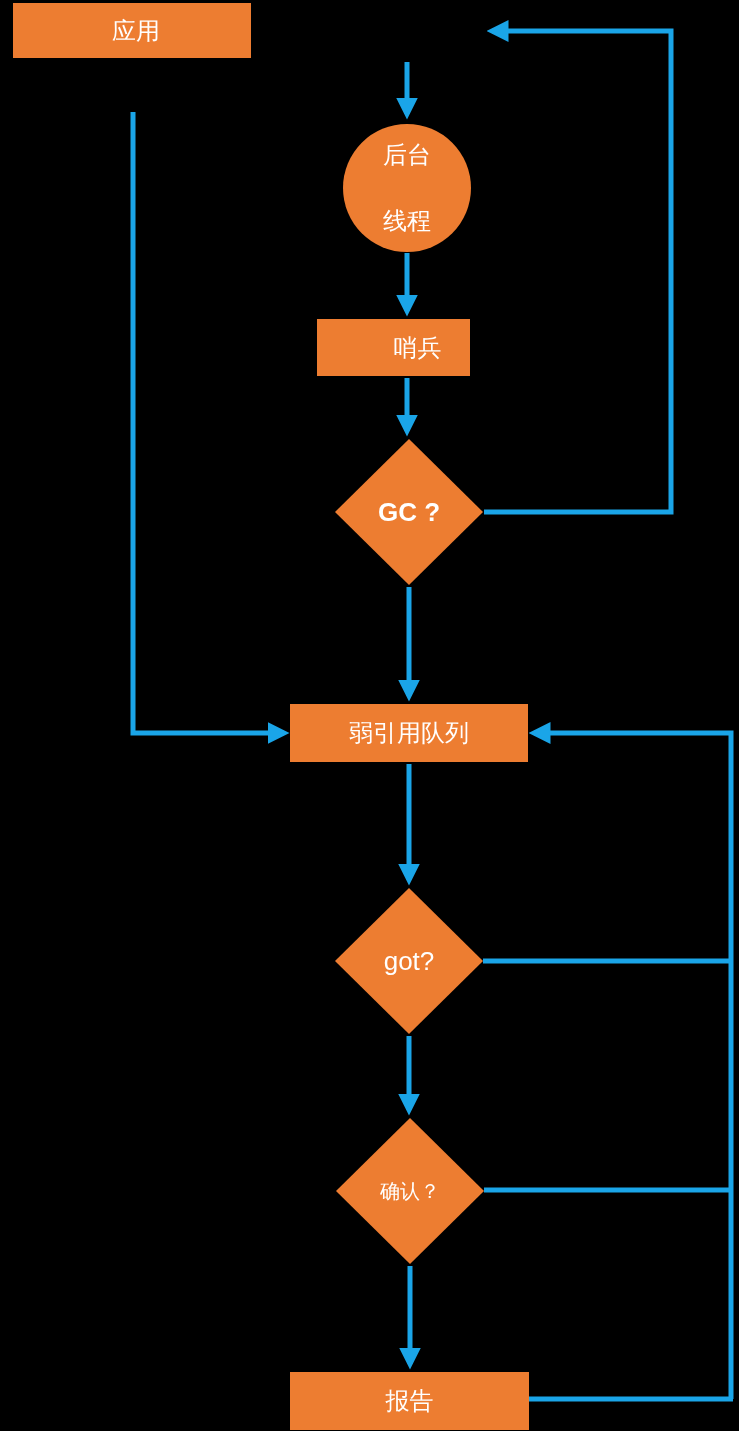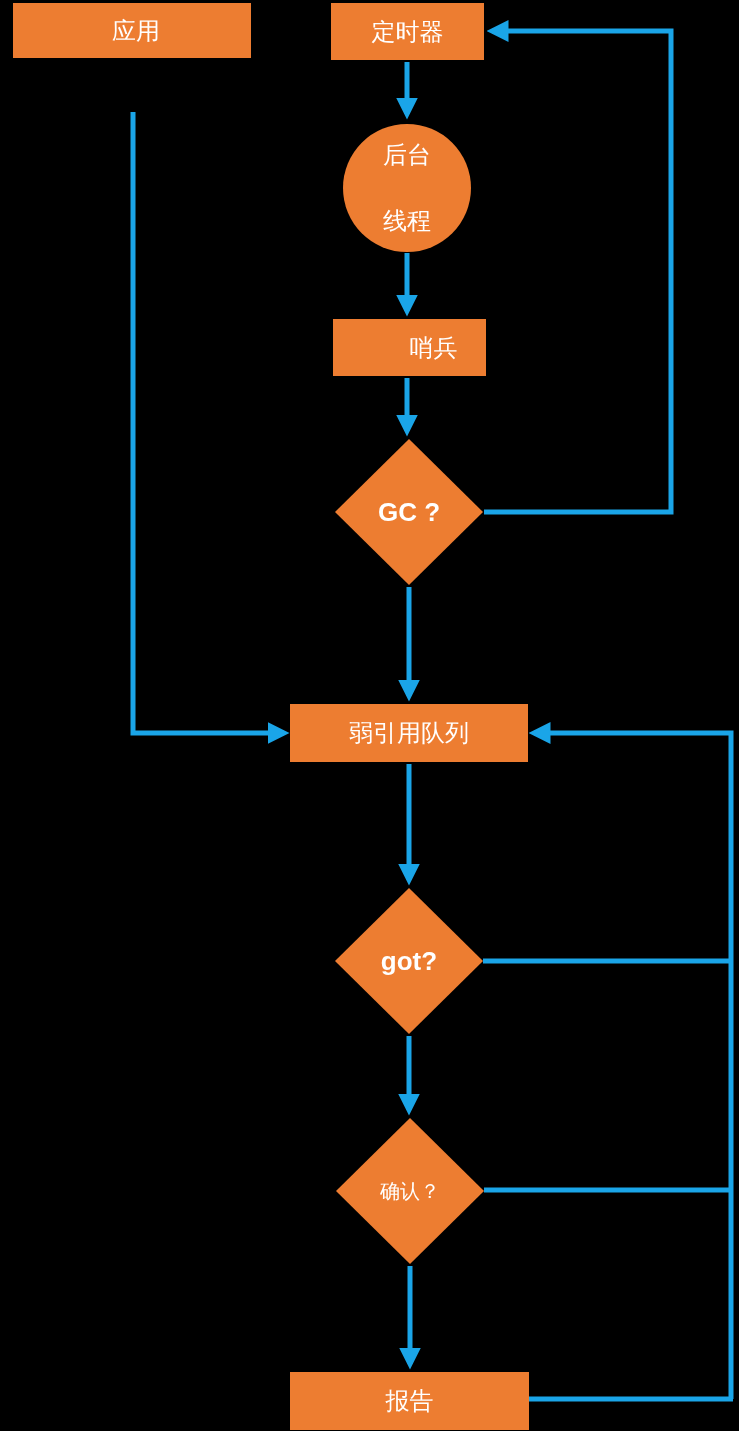--- a/index.html
+++ b/index.html
@@ -61,24 +61,24 @@
     clip-path: polygon(50% 0, 100% 50%, 50% 100%, 0 50%);
     z-index: 1;
   }
   .diamond-lg { font-size: 26px; }
   .diamond-sm { font-size: 20px; align-items: center; }
 
   
   #node-app      { left: 13px;  top: 3px;    width: 238px; height: 55px; padding-left: 8px; }
   #node-timer    { left: 331px; top: 3px;    width: 153px; height: 57px; }
   #node-bgthread { left: 343px; top: 124px;  width: 128px; height: 128px; }
-  #node-sentinel { left: 333px; top: 319px;  width: 153px; height: 57px; padding-left: 48px; }
+  #node-sentinel { left: 317px; top: 319px;  width: 153px; height: 57px; padding-left: 48px; }
   #node-gc       { left: 335px; top: 439px;  width: 148px; height: 146px; font-weight: bold; }
   #node-queue    { left: 290px; top: 704px;  width: 238px; height: 58px; justify-content: center; }
-  #node-got      { left: 335px; top: 888px;  width: 148px; height: 146px; font-weight: bold; }
+  #node-got      { left: 335px; top: 888px;  width: 148px; height: 146px; }
   #node-confirm  { left: 336px; top: 1118px; width: 148px; height: 146px; }
   #node-report   { left: 290px; top: 1372px; width: 239px; height: 58px; text-align: center; }
 </style>
 </head>
 <body>
 
 <div class="stage">
 
   <svg class="connectors" viewBox="0 0 739 1431" xmlns="http://www.w3.org/2000/svg">
     <defs>
@@ -111,23 +111,20 @@
 
     <line x1="529" y1="1399" x2="733" y2="1399"></line>
 
     <polyline points="731,1399 731,733 534,733" marker-end="url(#arr)"></polyline>
   </svg>
 
   <div class="node rect" id="node-app">
     <span class="lbl">应用</span>
   </div>
 
-  <div class="node rect" id="node-timer">
-    <span class="lbl">定时器</span>
-  </div>
 
   <div class="node circle" id="node-bgthread">
     <span class="lbl">后台</span>
     <span class="lbl">线程</span>
   </div>
 
   <div class="node rect" id="node-sentinel">
     <span class="lbl">哨兵</span>
   </div>
 

